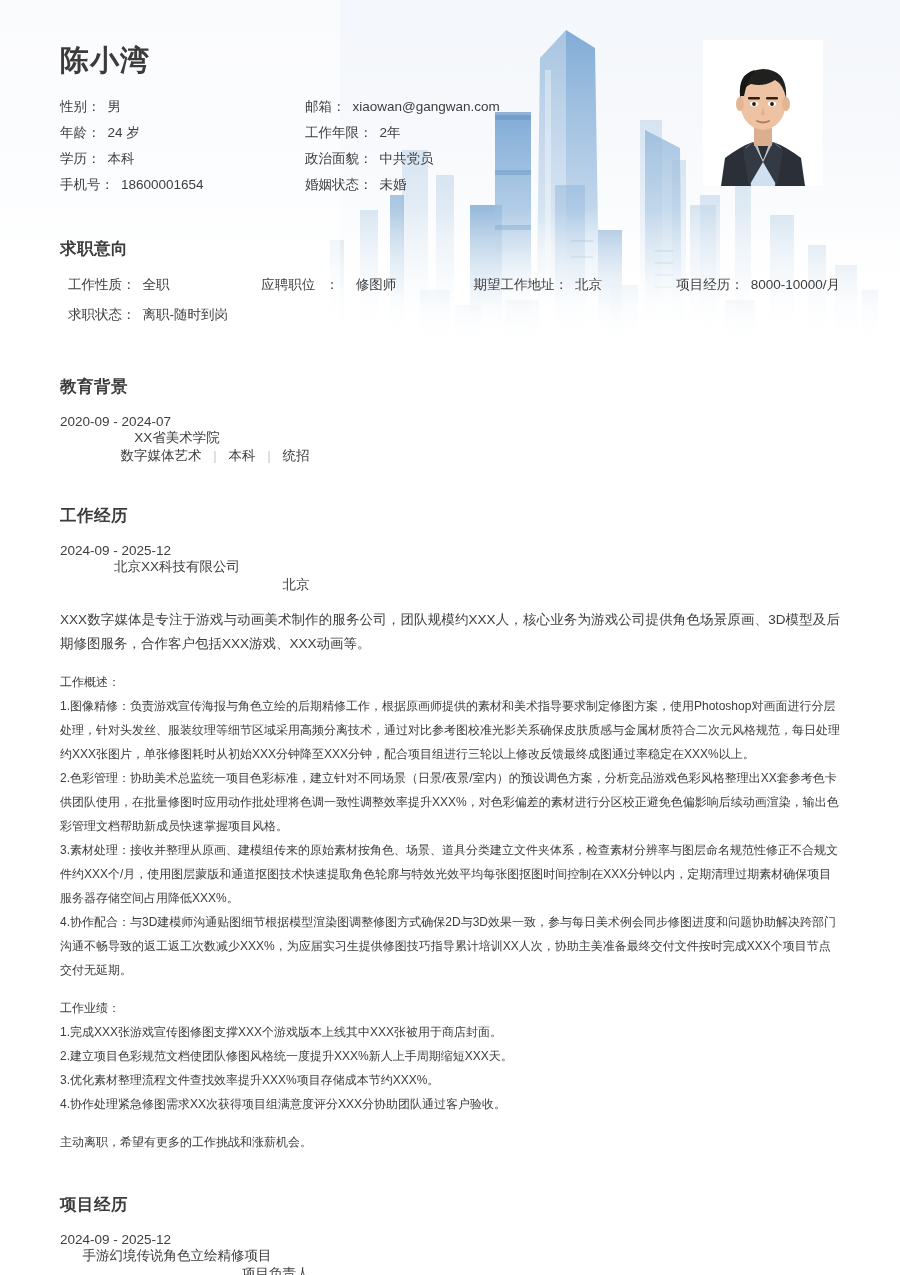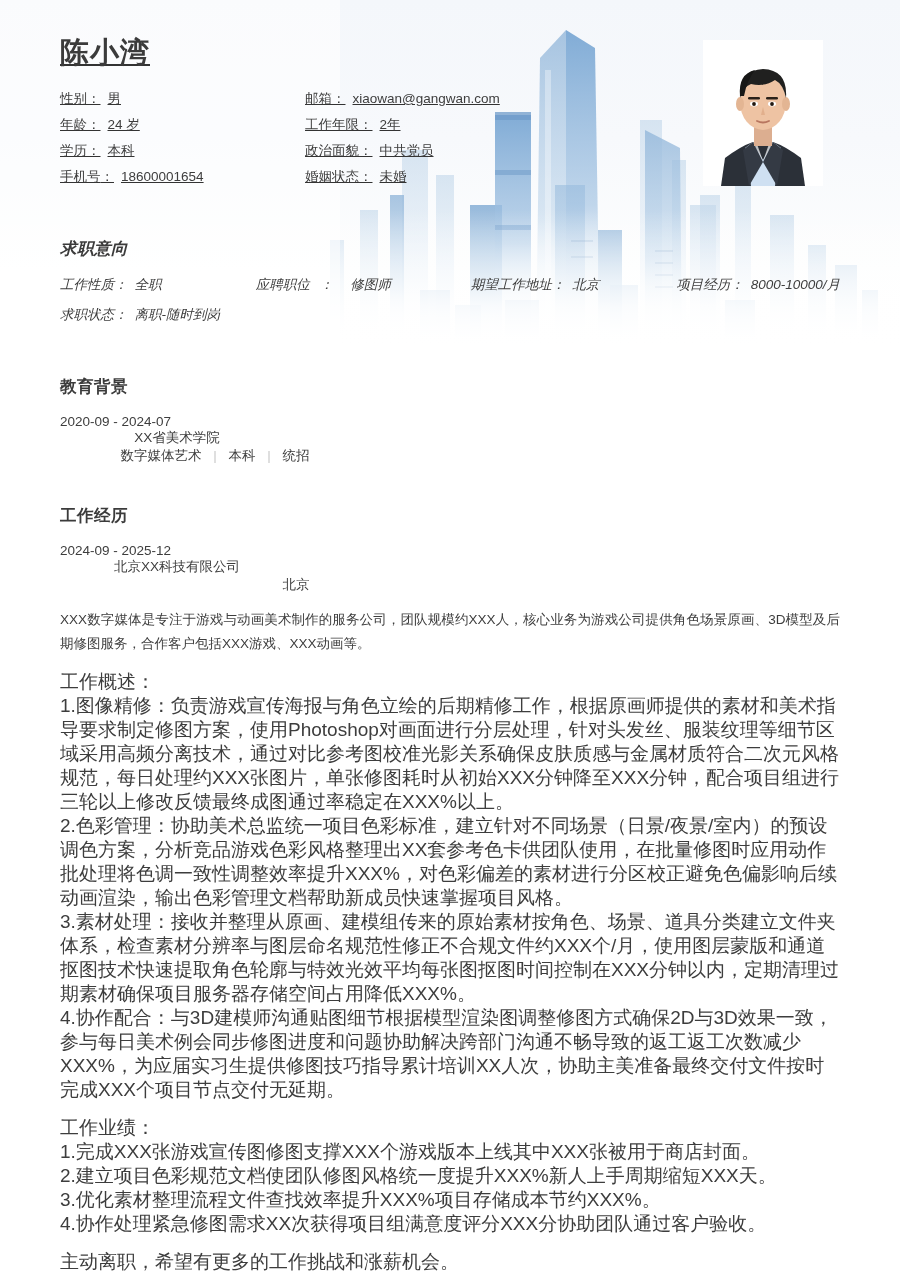--- a/index.html
+++ b/index.html
@@ -30,22 +30,21 @@
     position: absolute;
     left: 0; top: 0;
     width: 900px; height: 348px;
     pointer-events: none;
   }
   .skyline svg { display: block; width: 900px; height: 348px; }
 
   .header-inner {
     position: relative;
     z-index: 3;
-    padding: 32px 60px 0 60px;
-    text-decoration: underline;
+    padding: 40px 60px 0 60px;
   }
   .name {
     font-size: 29px;
     font-weight: bold;
     color: #3b3b3b;
     letter-spacing: 1px;
     line-height: 40px;
     margin-bottom: 18px;
   }
   .info-grid {
@@ -94,21 +93,21 @@
   .intent-row {
     display: flex;
     font-size: 13.5px;
     color: #3d3d3d;
     height: 30px;
     align-items: baseline;
     white-space: nowrap;
   }
   .intent-cell { display: flex; align-items: baseline; }
   .intent-cell .c { margin-right: 7px; }
-  .intent-c1 { width: 205px; }
+  .intent-c1 { width: 205px; margin-left: 8px; }
   .intent-c2 { width: 225px; gap: 10px; }
   .intent-c3 { width: 215px; }
   .intent-c4 { width: auto; }
 
   
   .rec-head {
     display: flex;
     align-items: baseline;
     font-size: 13.5px;
     color: #3d3d3d;
@@ -132,21 +131,21 @@
     text-align: justify;
     margin-bottom: 14px;
     white-space: pre-wrap;
   }
   .meta-line {
     font-size: 13.5px;
     color: #3d3d3d;
     margin-bottom: 18px;
   }
   .block-text {
-    font-size: 19px;
+    font-size: 12px;
     line-height: 24px;
     color: #3d3d3d;
     white-space: pre-wrap;
     margin-bottom: 0;
   }
   .gap { height: 14px; }
 </style>
 </head>
 <body>
 
@@ -312,21 +311,21 @@
         <circle cx="51" cy="64" r="1.9" fill="#23180f"></circle>
         <circle cx="69" cy="64" r="1.9" fill="#23180f"></circle>
 
         <path d="M60 67 L58 75 L62 75 Z" fill="#dfac88" opacity="0.85"></path>
 
         <path d="M54 81 Q60 84 66 81" stroke="#b8765f" stroke-width="1.8" fill="none" stroke-linecap="round"></path>
       </svg>
     </div>
   </div>
 
-  <div class="section sec-intent" style="margin-top:-110px; position:relative; z-index:5;font-style:italic;">
+  <div class="section sec-intent" style="margin-top:-110px; position:relative; z-index:5;">
     <div class="section-title">求职意向</div>
 
     <div class="intent-row">
       <div class="intent-cell intent-c1">
         <span>工作性质</span>
         <span class="c">：</span>
         <span>全职</span>
       </div>
       <div class="intent-cell intent-c2">
         <span>应聘职位</span>

